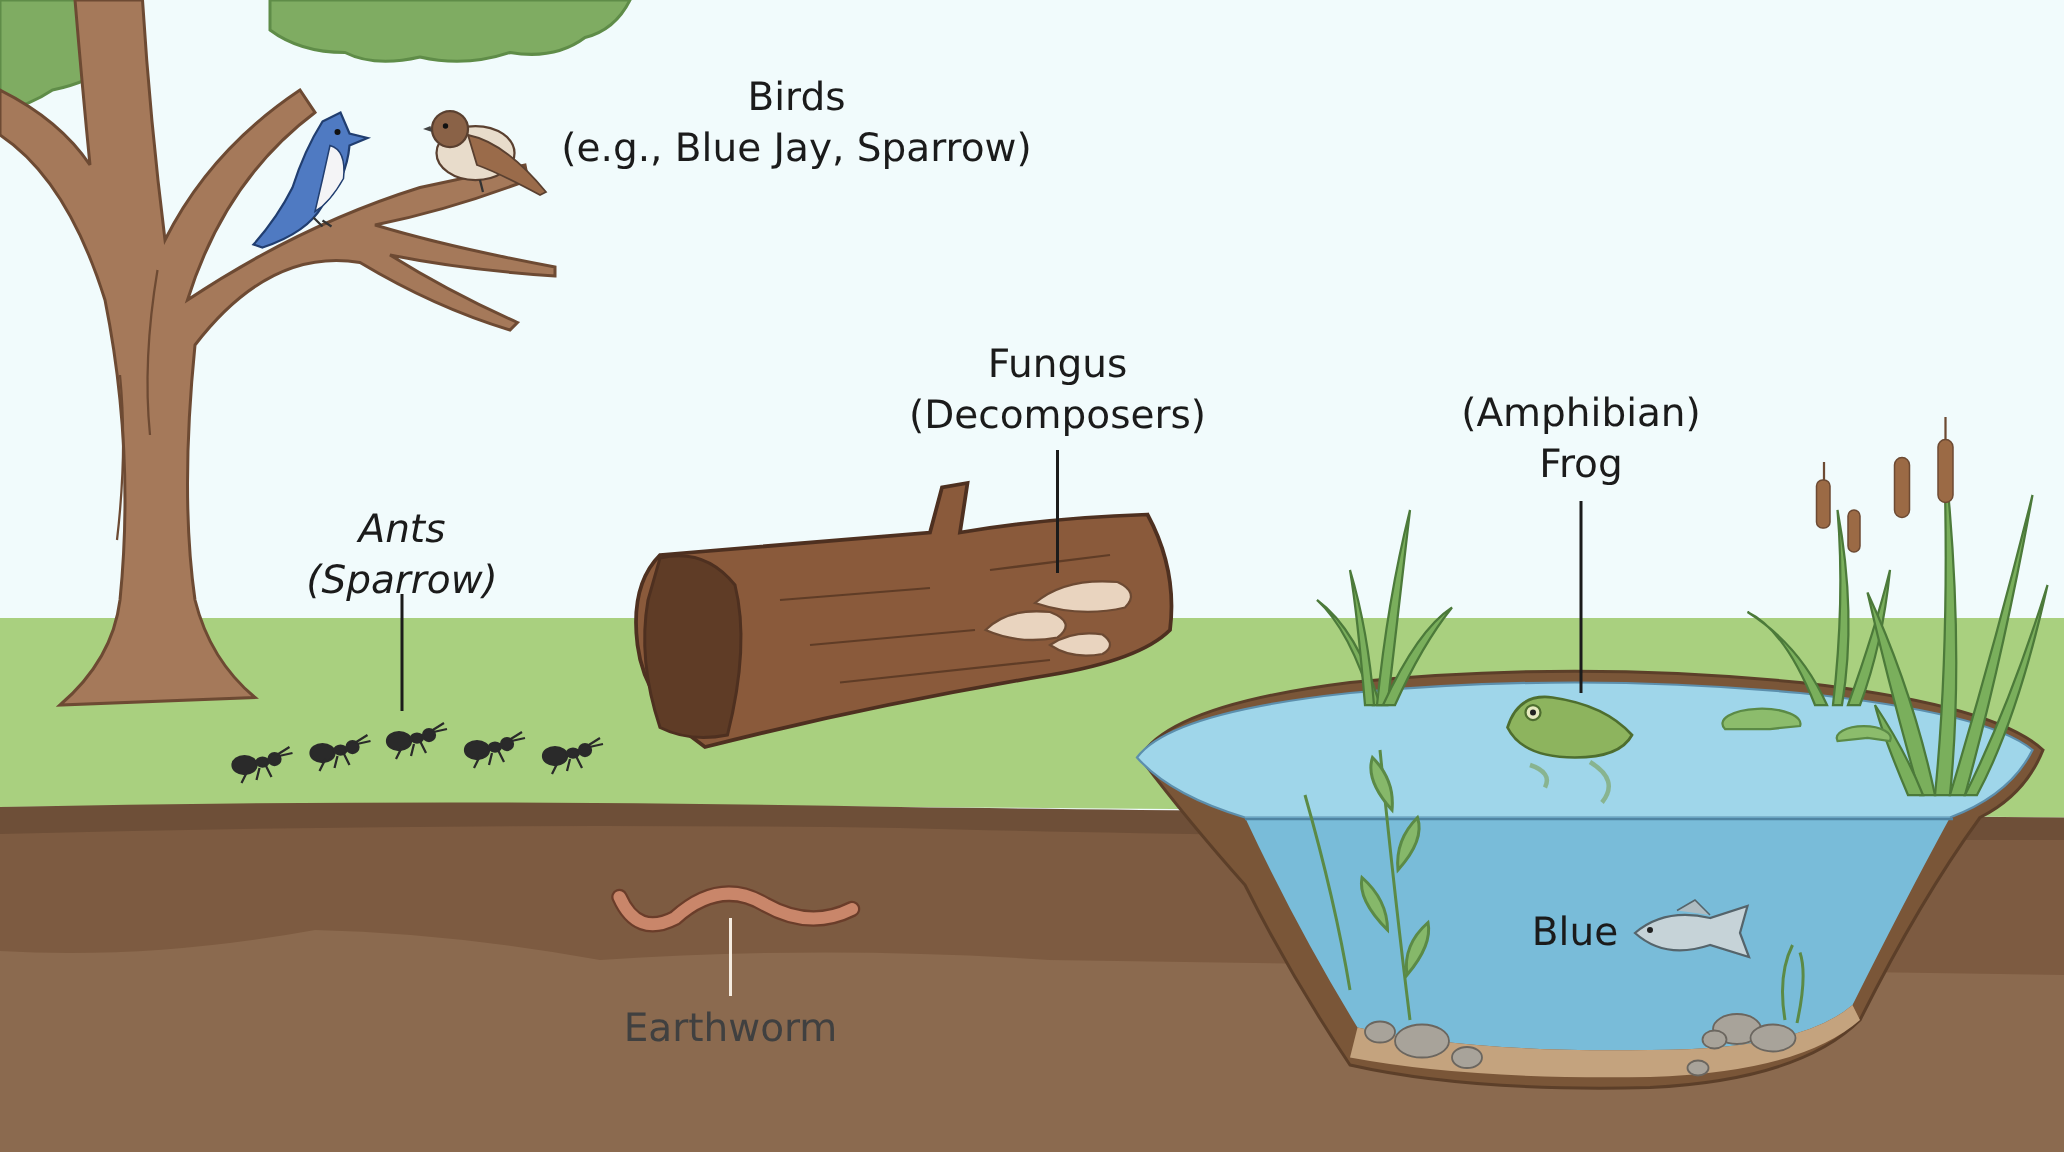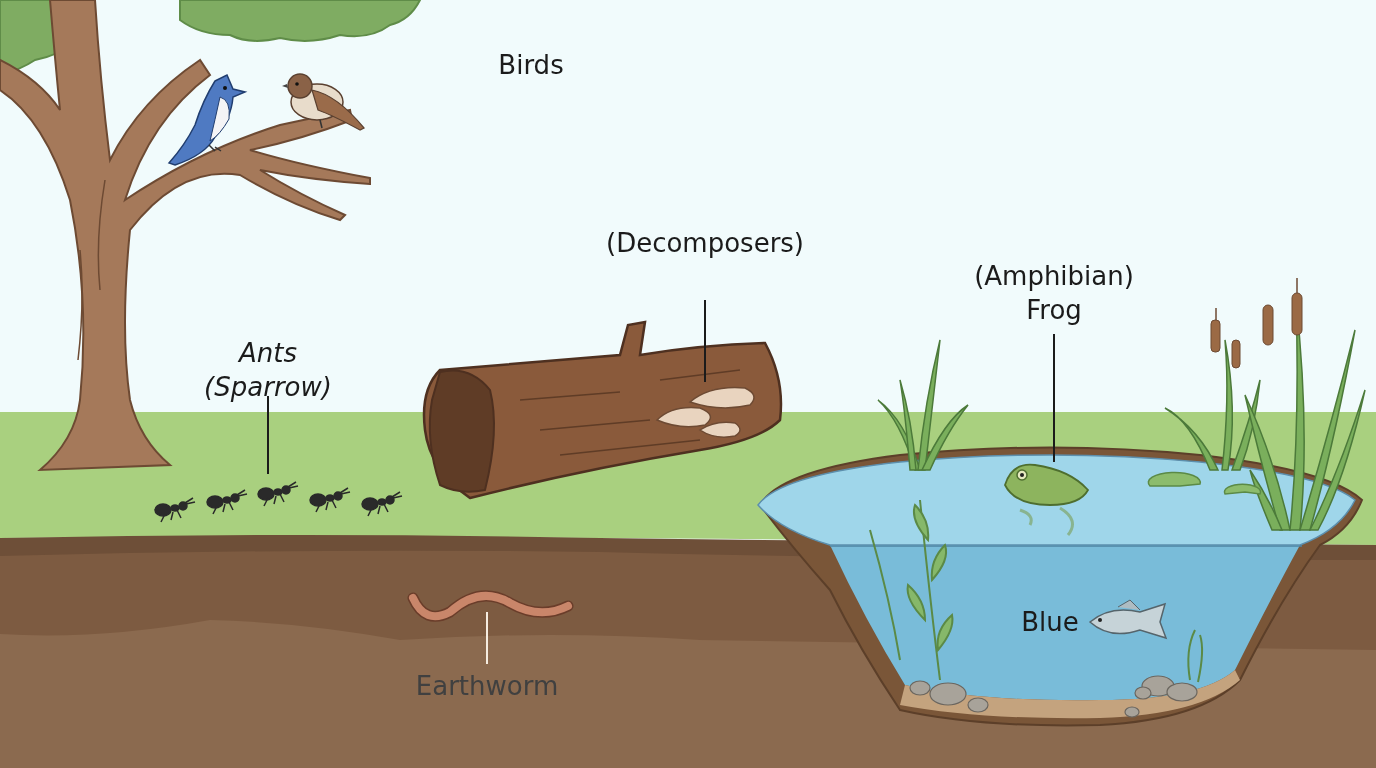--- a/index.html
+++ b/index.html
@@ -174,29 +174,31 @@
     </g>
 
     <g>
       <path d="M413 598 Q425 625 450 612 Q480 585 510 603 Q540 620 568 606" fill="none" stroke="#6a3d2a" stroke-width="11" stroke-linecap="round"></path>
       <path d="M413 598 Q425 625 450 612 Q480 585 510 603 Q540 620 568 606" fill="none" stroke="#c9866a" stroke-width="8" stroke-linecap="round"></path>
     </g>
   </svg>
 
   <div class="label" style="left:531px; top:48px;">
     <div>Birds</div>
+    <div>(e.g., Blue Jay, Sparrow)</div>
   </div>
 
   <div class="label" style="left:268px; top:336px;font-style:italic;">
     <div>Ants</div>
     <div>(Sparrow)</div>
   </div>
   <div class="leader" style="left:267px; top:396px; height:78px;"></div>
 
   <div class="label" style="left:705px; top:226px;">
+    <div>Fungus</div>
     <div>(Decomposers)</div>
   </div>
   <div class="leader" style="left:704px; top:300px; height:82px;"></div>
 
   <div class="label" style="left:1054px; top:259px;">
     <div>(Amphibian)</div>
     <div>Frog</div>
   </div>
   <div class="leader" style="left:1053px; top:334px; height:128px;"></div>
 

